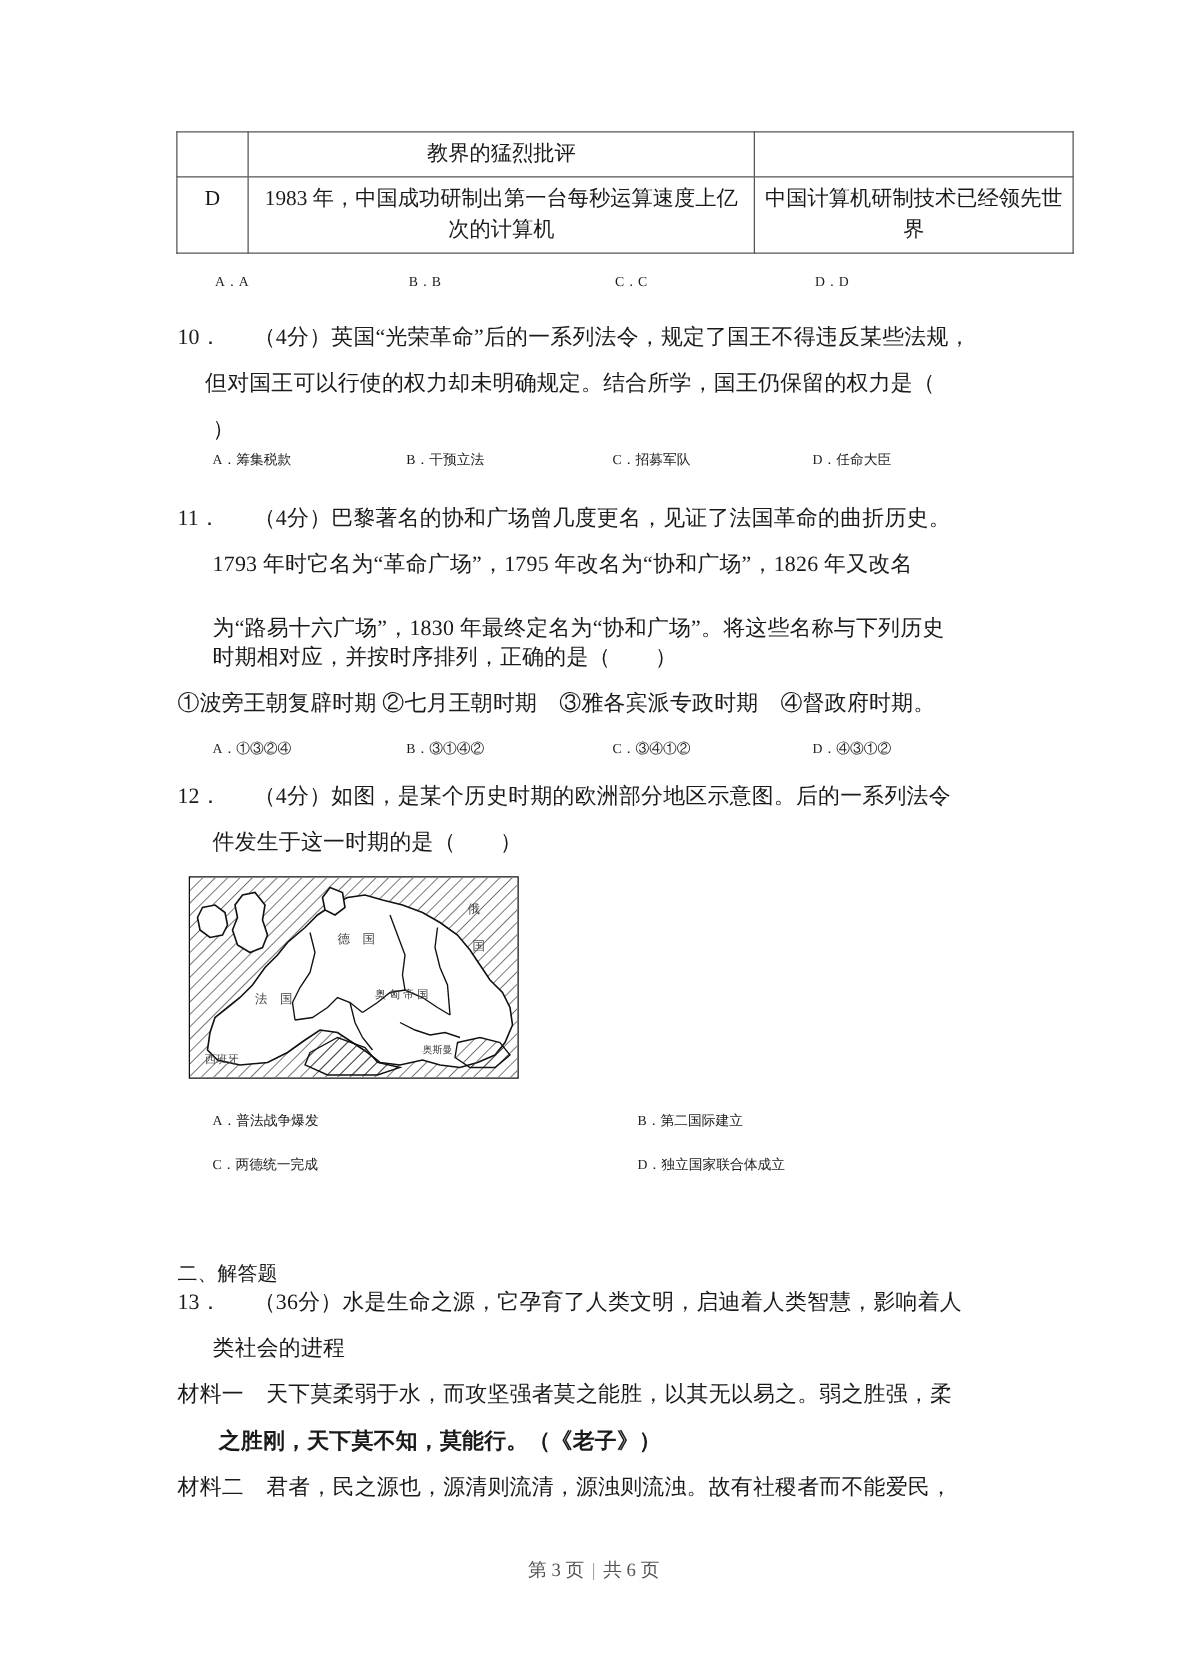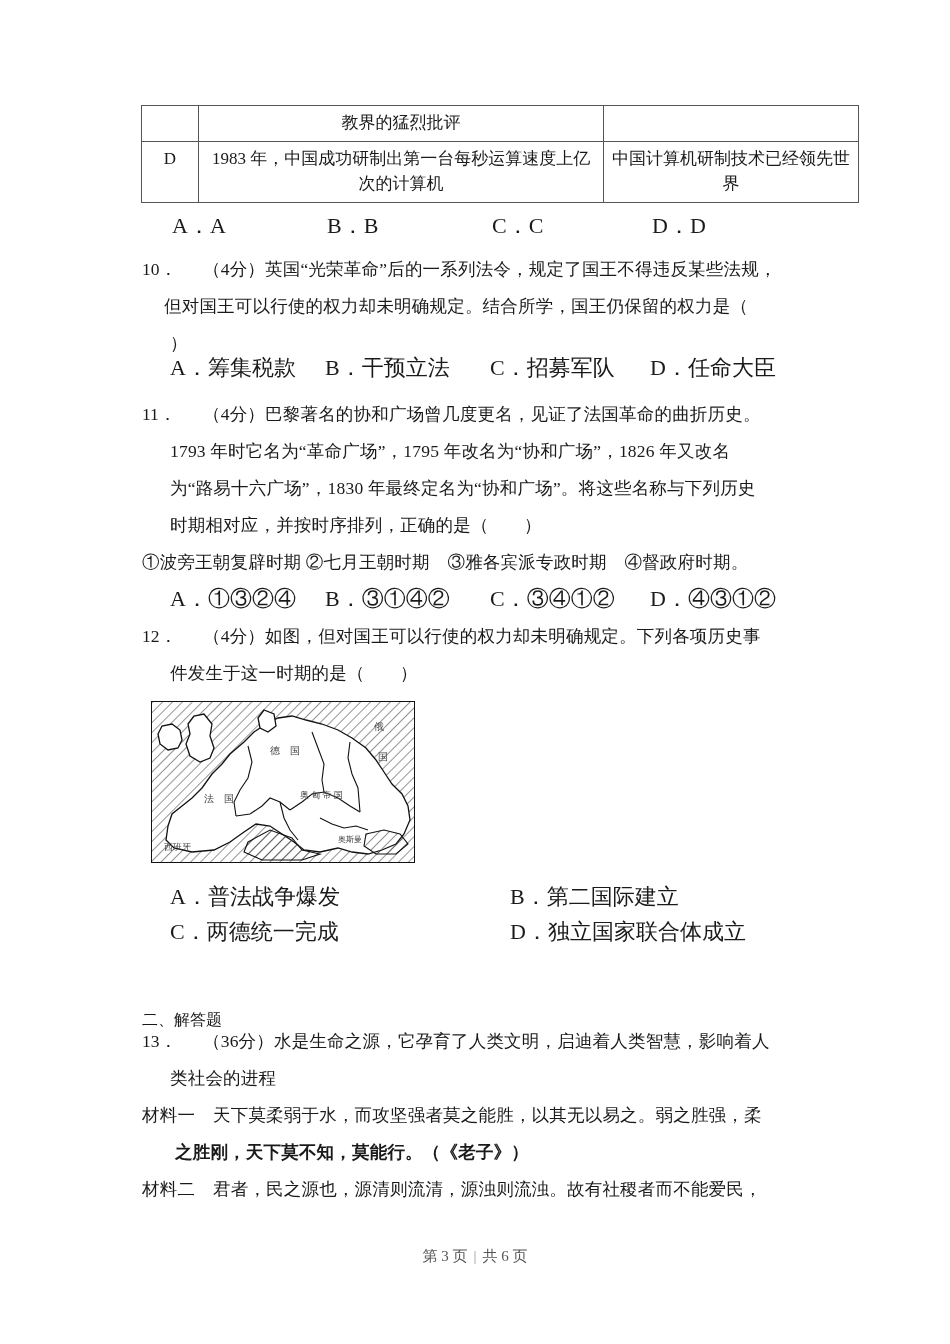--- a/index.html
+++ b/index.html
@@ -58,21 +58,21 @@
     text-align: center;
   }
   td.col-letter { width: 44px; text-align: center; }
   td.col-mid    { width: 392px; text-align: left; }
   td.col-right  { width: 242px; text-align: center; margin-top: 42px; }
   .row-tall td { height: 46px; }
 
   
   .opt {
     position: absolute;
-    font-size: 22px;
+    font-size: 11px;
     line-height: 20px;
     white-space: nowrap;
   }
 
   
   .mapbox {
     position: absolute;
     left: 151px;
     top: 701px;
     width: 262px;
@@ -137,31 +137,31 @@
   <div class="line" style="left:170px; top:333px;">）</div>
 
   <div class="opt" style="left:170px; top:358px;">A．筹集税款</div>
   <div class="opt" style="left:325px; top:358px;">B．干预立法</div>
   <div class="opt" style="left:490px; top:358px;font-family:Liberation Serif, serif;">C．招募军队</div>
   <div class="opt" style="left:650px; top:358px;">D．任命大臣</div>
 
   <div class="qnum" style="left:142px; top:404px;">11．</div>
   <div class="line" style="left:203px; top:404px;">（4分）巴黎著名的协和广场曾几度更名，见证了法国革命的曲折历史。</div>
   <div class="line" style="left:170px; top:441px;">1793 年时它名为“革命广场”，1795 年改名为“协和广场”，1826 年又改名</div>
-  <div class="line" style="left:170px; top:478px;">为“路易十六广场”，1830 年最终定名为“协和广场”。将这些名称与下列历史</div>
+  <div class="line" style="left:170px; top:492px;">为“路易十六广场”，1830 年最终定名为“协和广场”。将这些名称与下列历史</div>
   <div class="line" style="left:170px; top:515px;">时期相对应，并按时序排列，正确的是（　　）</div>
   <div class="line" style="left:142px; top:552px;">①波旁王朝复辟时期 ②七月王朝时期　③雅各宾派专政时期　④督政府时期。</div>
 
   <div class="opt" style="left:170px; top:589px;">A．①③②④</div>
   <div class="opt" style="left:325px; top:589px;">B．③①④②</div>
   <div class="opt" style="left:490px; top:589px;">C．③④①②</div>
   <div class="opt" style="left:650px; top:589px;">D．④③①②</div>
 
   <div class="qnum" style="left:142px; top:626px;">12．</div>
-  <div class="line" style="left:203px; top:626px;">（4分）如图，但对国王可以行使的权力却未明确规定。下列各项历史事</div>
+  <div class="line" style="left:203px; top:626px;">（4分）如图，是某个历史时期的欧洲部分地区示意图。后的一系列法令</div>
   <div class="line" style="left:170px; top:663px;">件发生于这一时期的是（　　）</div>
 
   <div class="mapbox">
     <svg class="map-svg" viewBox="0 0 262 160" preserveAspectRatio="none">
       <defs>
         <pattern id="sea" width="7" height="7" patternUnits="userSpaceOnUse" patternTransform="rotate(45)">
           <line x1="0" y1="0" x2="0" y2="7" stroke="#3a3a3a" stroke-width="1.1"></line>
         </pattern>
       </defs>
 

